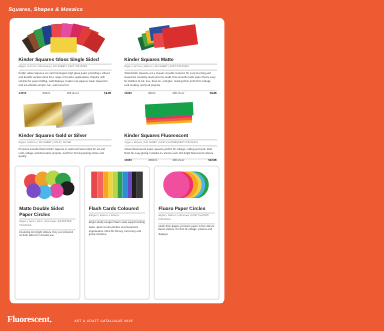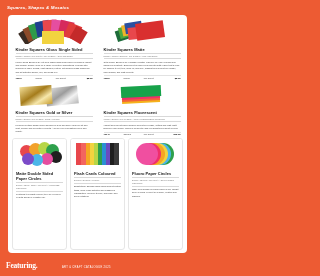--- a/index.html
+++ b/index.html
@@ -231,15 +231,15 @@
     <div class="body-pad" style="padding:2px 3px;">
       <div class="ptitle">Fluoro Paper Circles</div>
       <div class="pmeta">80gsm | 180mm | 100 sheet | ASST FLUORO COLOURS</div>
       <div class="pdesc">Made from 80gsm premium paper in five vibrant fluoro colours. Perfect for collage, posters and displays.</div>
     </div>
   </div>
 
 </div>
 
 <div class="footer">
-  <span class="brand">Featuring.</span>
+  <span class="brand">Fluorescent.</span>
   <span class="brandsub">ART &amp; CRAFT CATALOGUE 2025</span>
 </div>
 
 </body></html>

